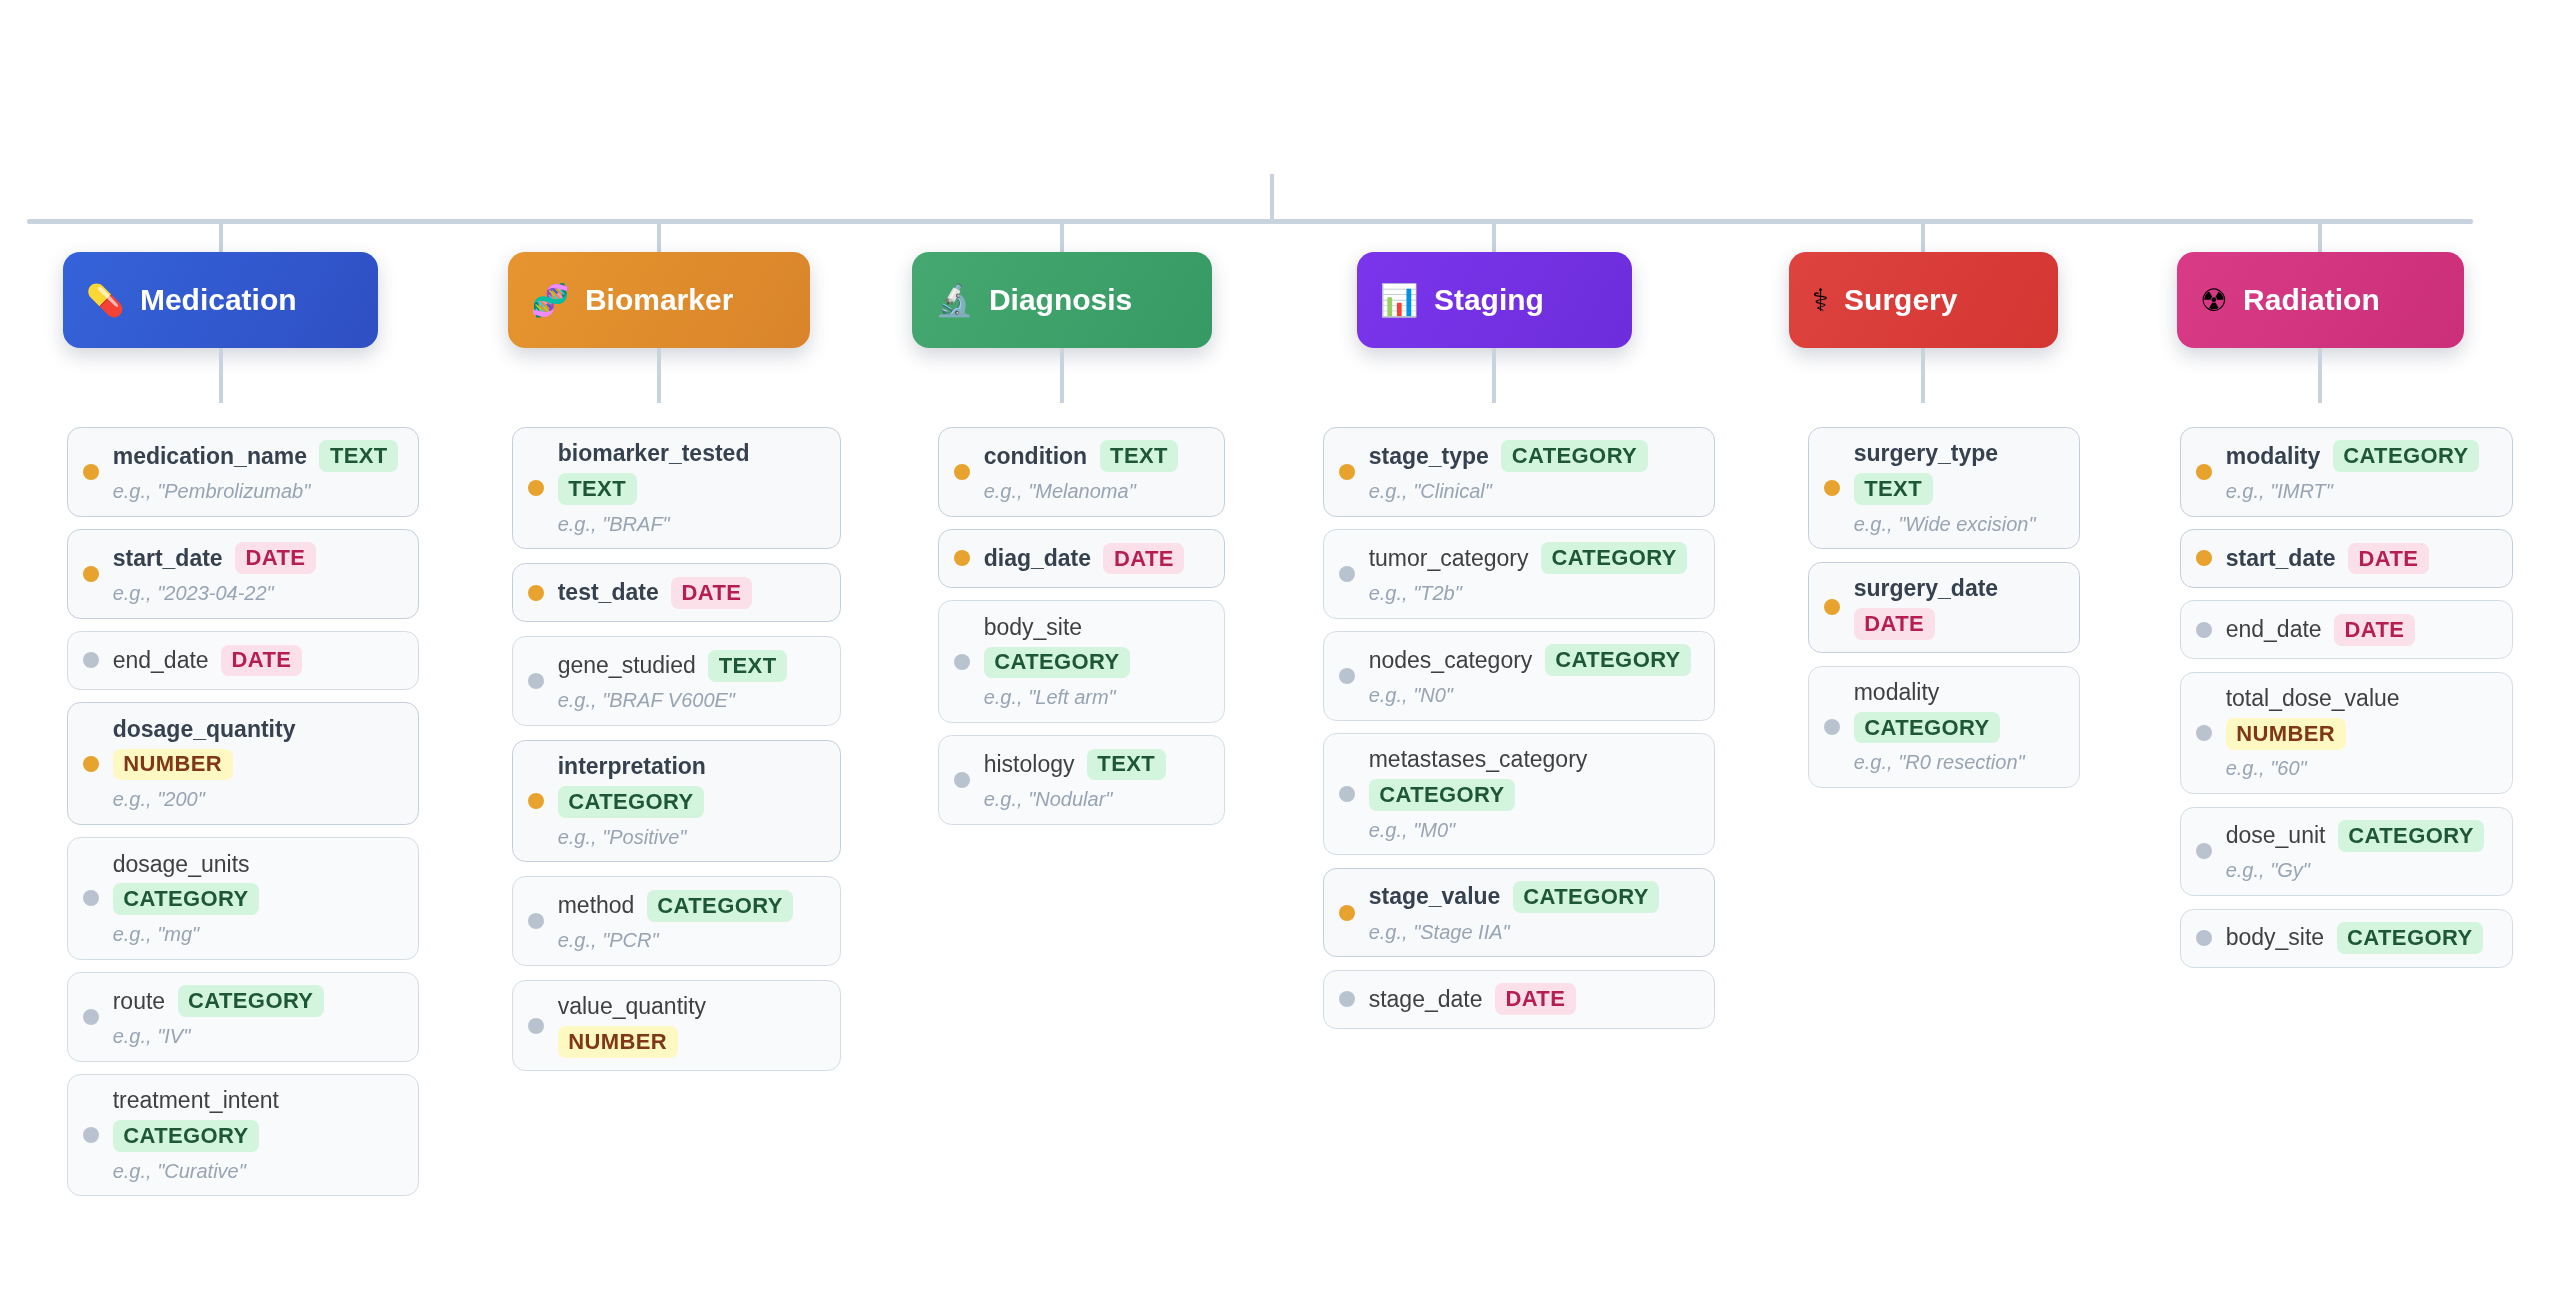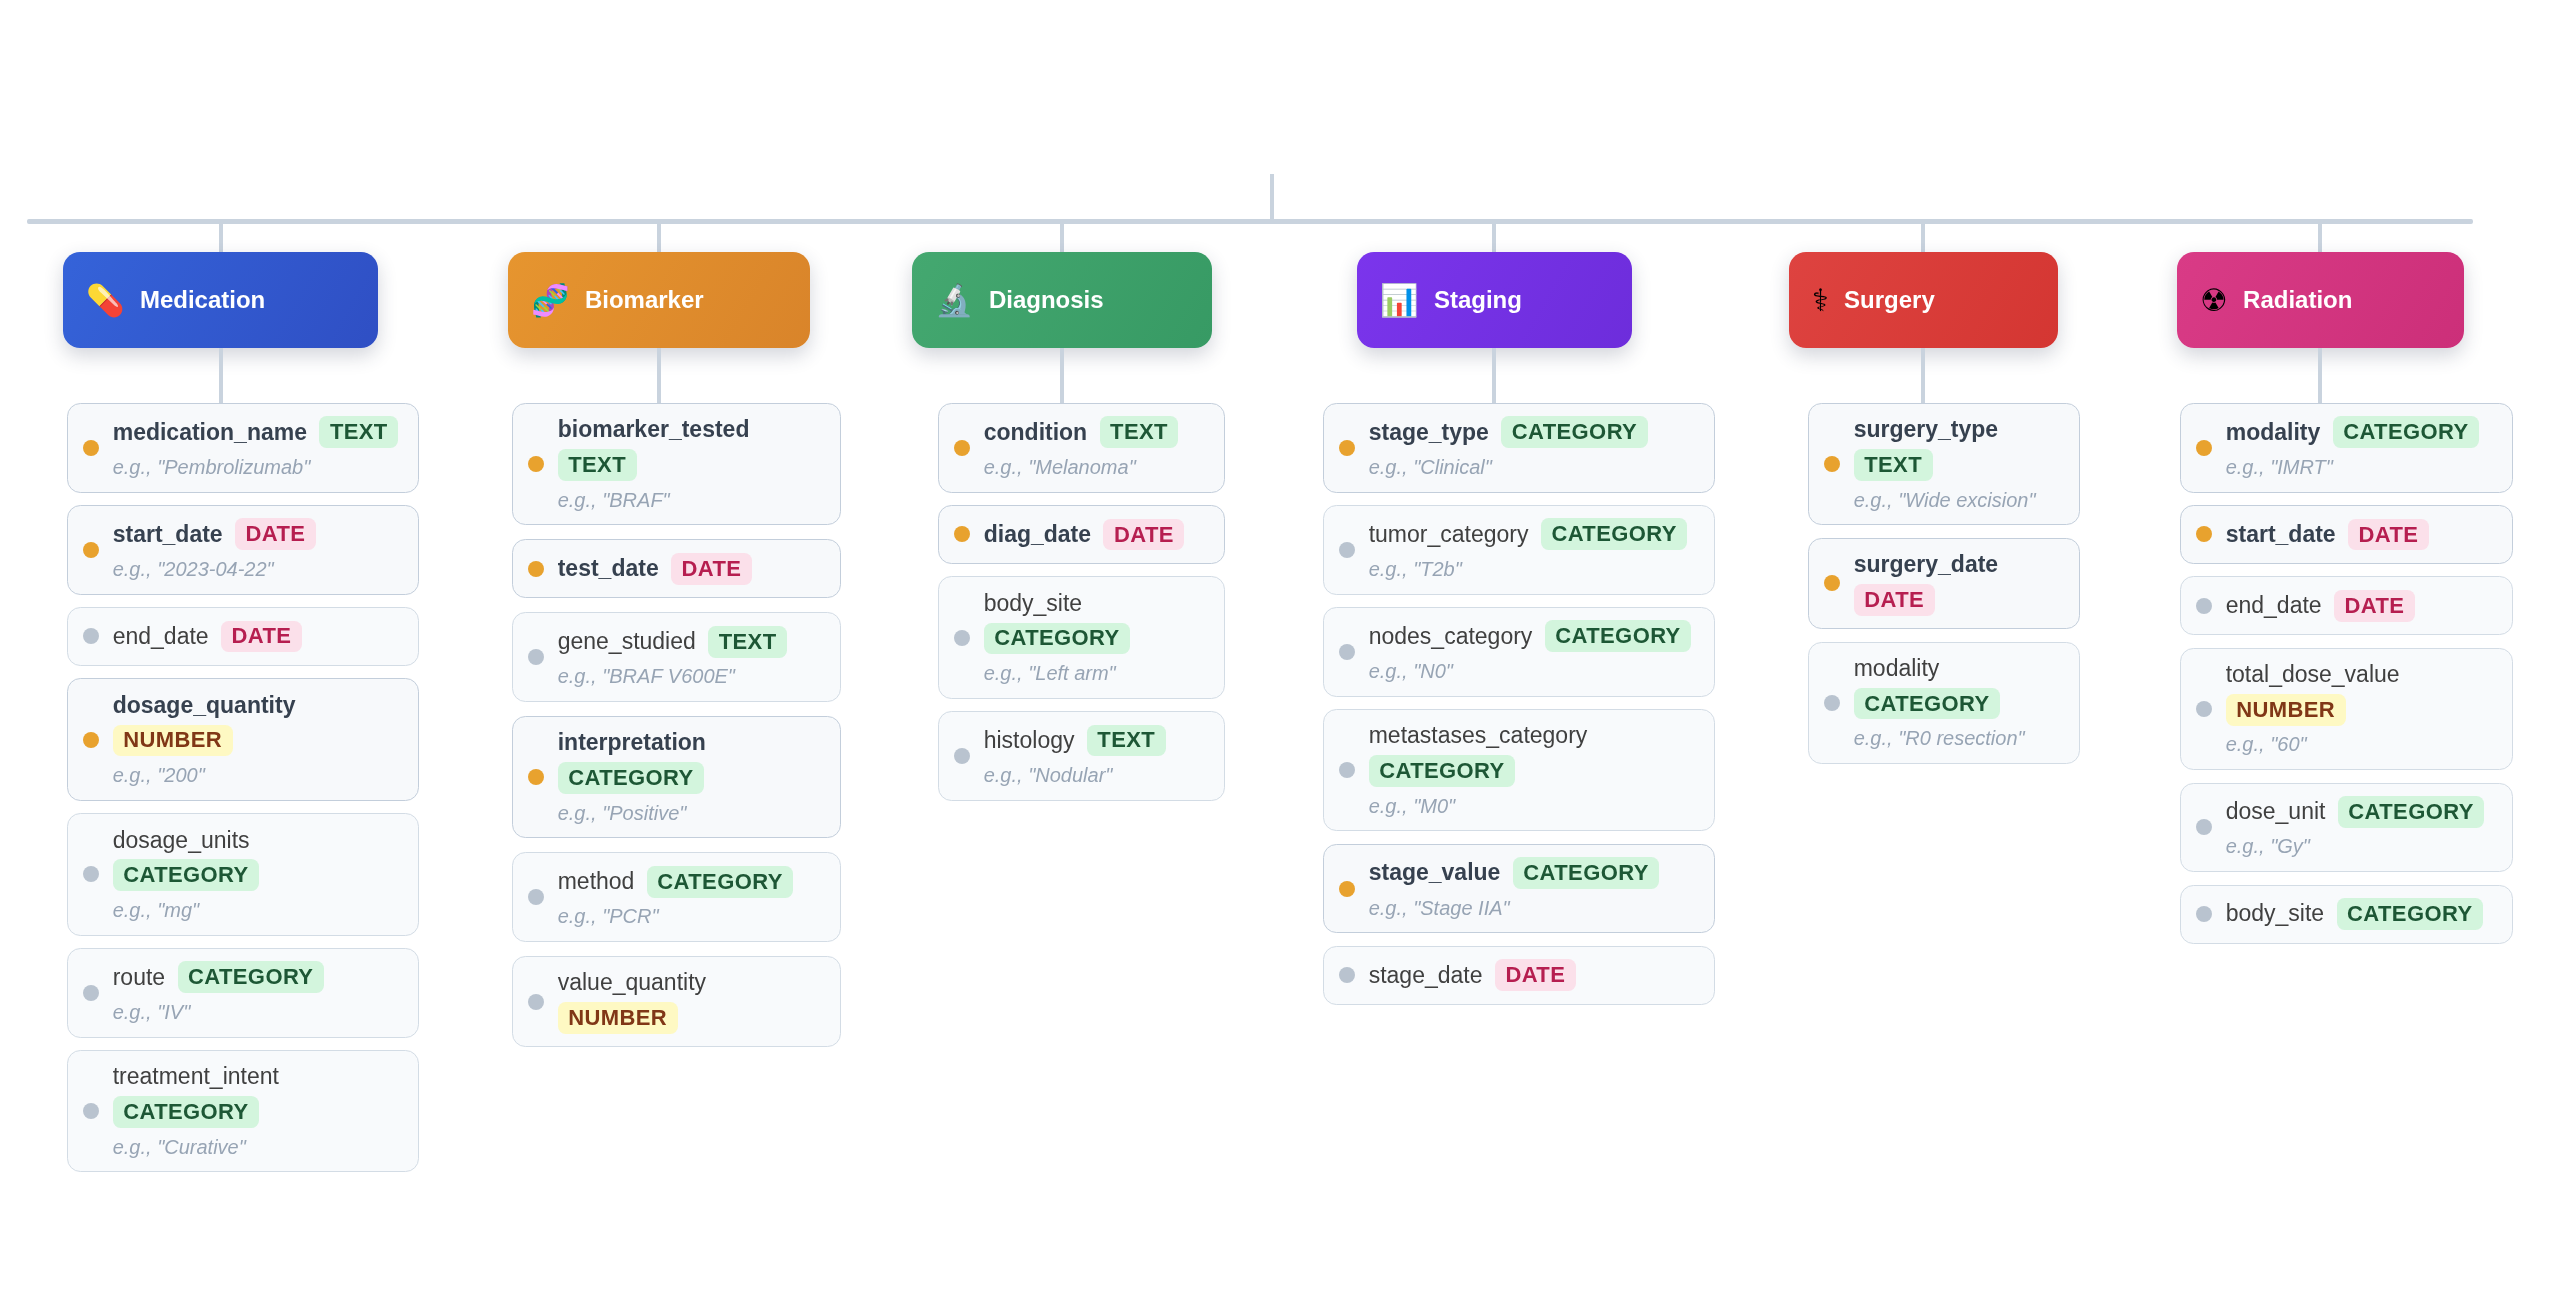--- a/index.html
+++ b/index.html
@@ -59,27 +59,27 @@
     height: 96px;
     border-radius: 17px;
     display: flex; align-items: center;
     padding: 0 23px;
     gap: 15.3px;
     box-shadow: 0 7.6px 19px rgba(40,50,80,.20);
   }
   .cat-emoji { font-size: 31px; line-height: 1; }
   .cat-label {
     color: #ffffff;
-    font-size: 24px;
+    font-size: 30px;
     font-weight: bold;
     white-space: nowrap;
   }
 
   
-  .cards { position: absolute; display: flex; flex-direction: column; gap: 12.4px; }
+  .cards { position: absolute; display: flex; flex-direction: column; gap: 12.4px; margin-top: 24px; }
   .card {
     background: #f8fafc;
     border: 1.9px solid #d3dce5;
     border-radius: 13.4px;
     padding: 12.4px 17px 12.4px 15.3px;
     display: flex;
     align-items: center;
     gap: 13.4px;
     min-height: 59px;
   }

